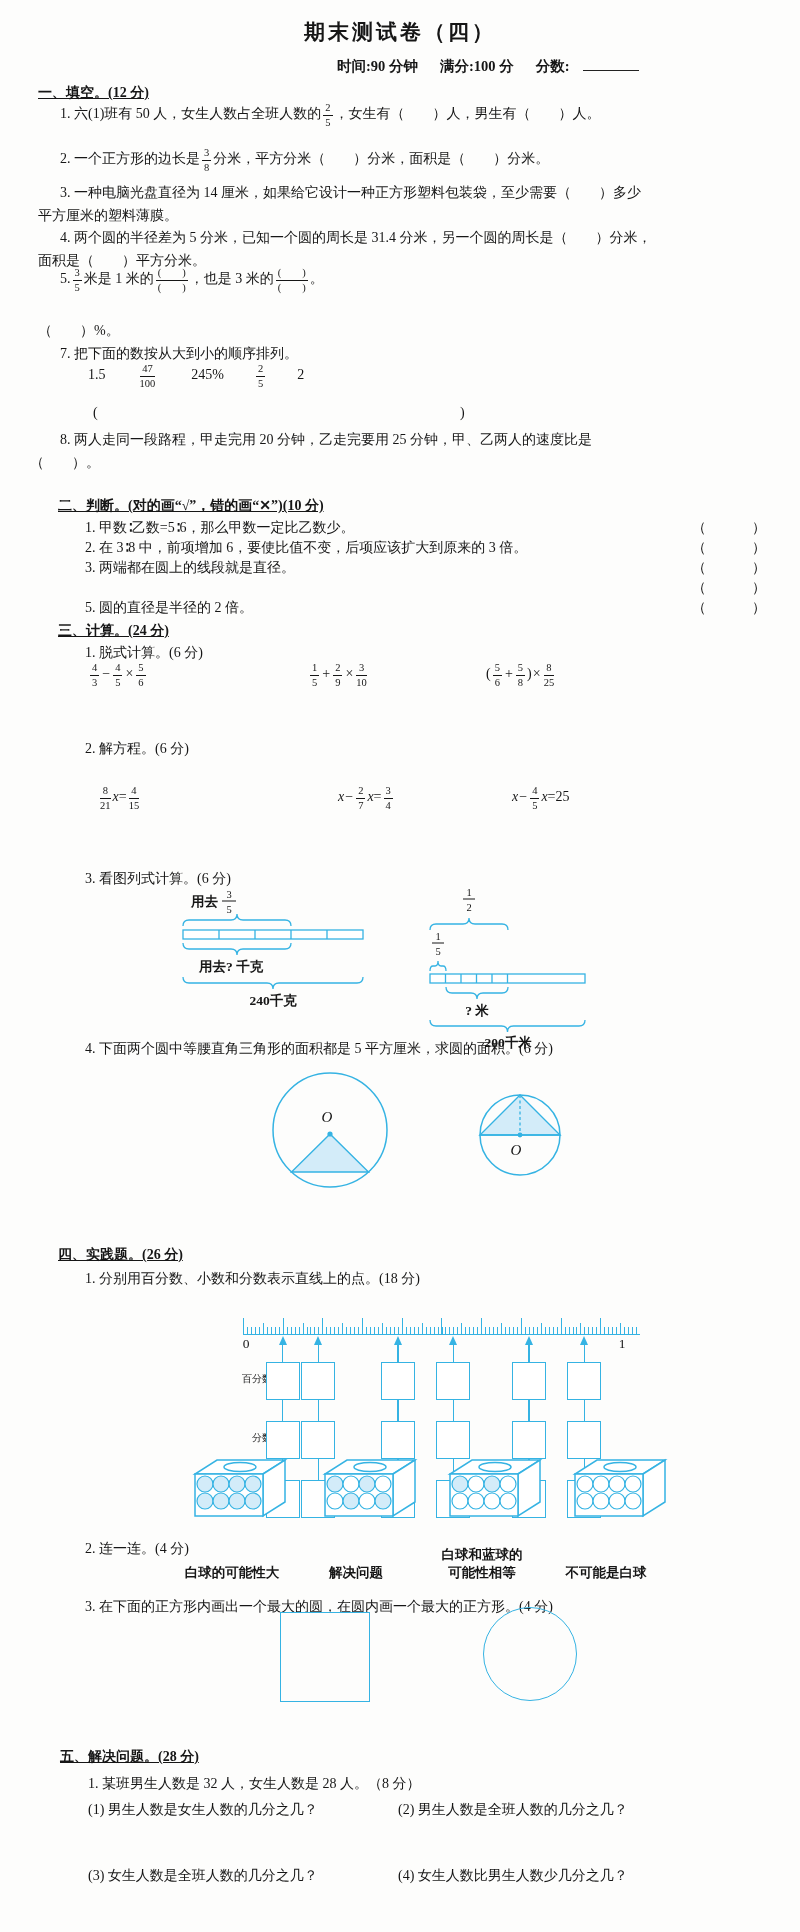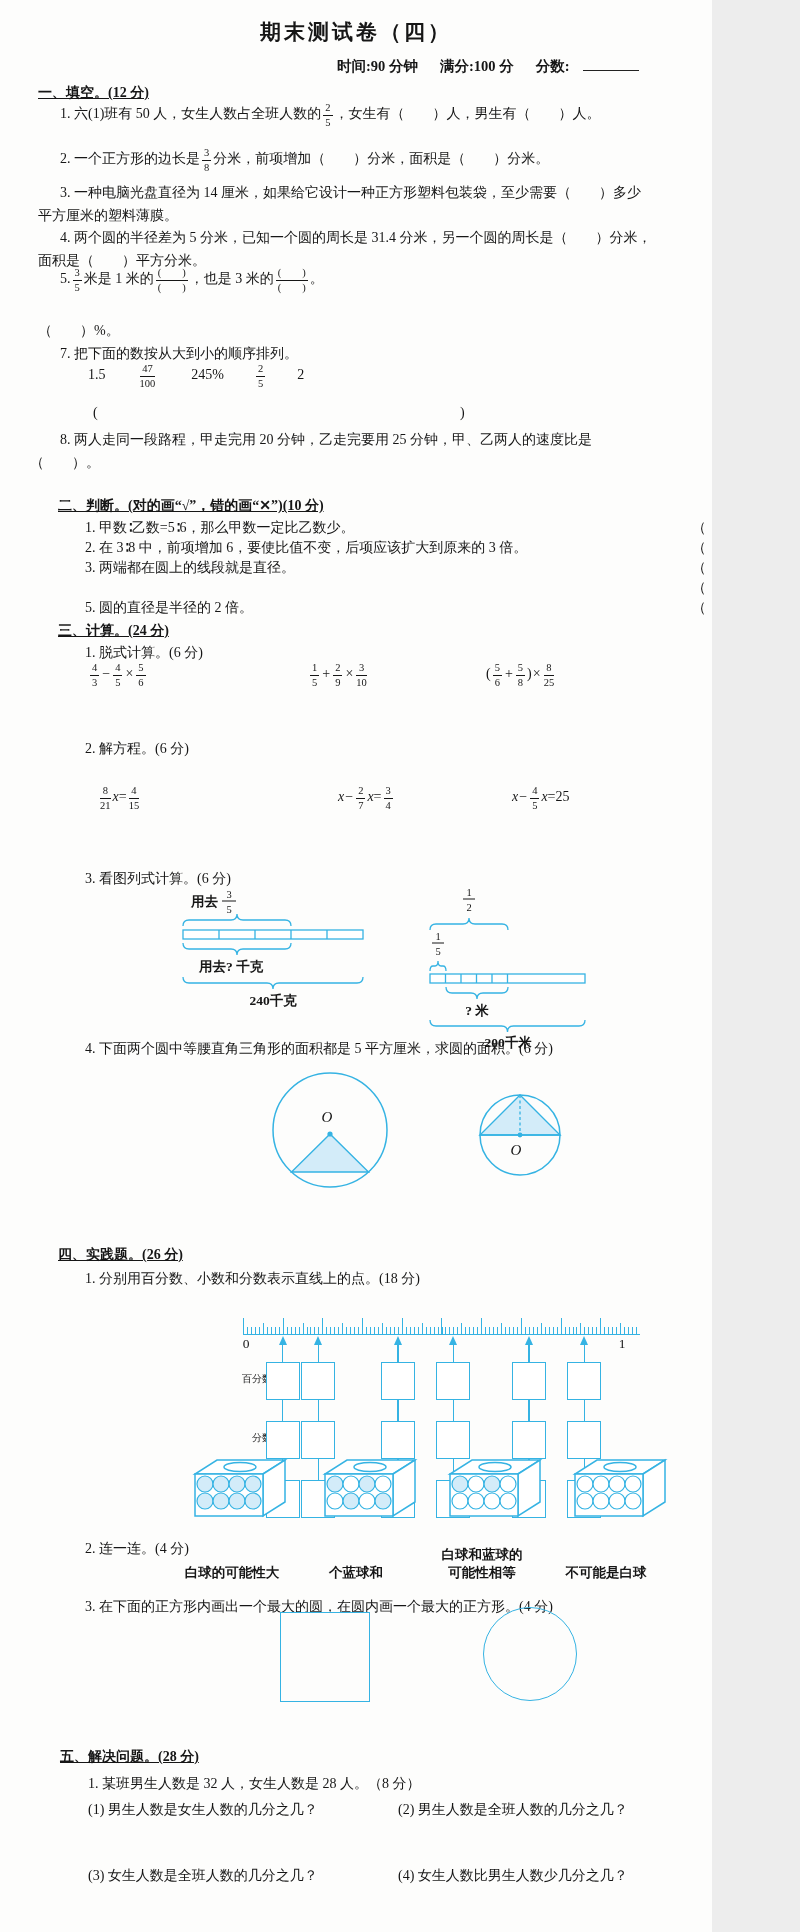--- a/index.html
+++ b/index.html
@@ -1,17 +1,17 @@
 <!DOCTYPE html>
 <html style="--accent: #35b3e3; --ball: #d3ecf9;"><head>
 <meta charset="utf-8">
 <style>
   :root { --accent:#35b3e3; --ball:#d3ecf9; }
   html,body{margin:0;padding:0;background:#ededed;}
-  #page{position:relative;width:712px;height:1932px;background:#fdfdfc;
+  #page{position:relative;width:800px;height:1932px;background:#fdfdfc;
         font-family:"Liberation Serif","DejaVu Serif",serif;color:#161616;
         font-size:14px;overflow:hidden;}
   .line{position:absolute;white-space:nowrap;line-height:1.3;}
   .hd{font-weight:600;text-decoration:underline;}
   .title{position:absolute;top:18px;left:0;right:0;text-align:center;
          font-size:21px;font-weight:700;letter-spacing:3px;}
   .meta{position:absolute;top:57px;left:337px;font-weight:700;font-size:14.5px;}
   .meta span{margin-right:22px;}
   .blankline{display:inline-block;width:56px;height:13px;border-bottom:1.6px solid #222;
              vertical-align:baseline;margin-left:2px;}
@@ -65,21 +65,21 @@
     <span>时间:90 分钟</span><span>满分:100 分</span><span style="margin-right:11px">分数:</span><span class="blankline"></span>
   </div>
 
   <div class="line hd" style="left:38px;top:84px">一、填空。(12 分)</div>
 
   <div class="line" style="left:60px;top:103px">
     <span>1. 六(1)班有 50 人，女生人数占全班人数的</span><span class="frac"><span class="fn">2</span><span class="fd">5</span></span><span>，女生有（　　）人，男生有（　　）人。</span>
   </div>
 
   <div class="line" style="left:60px;top:148px">
-    <span>2. 一个正方形的边长是</span><span class="frac"><span class="fn">3</span><span class="fd">8</span></span><span>分米，前项增加（　　）分米，面积是（　　）分米。</span>
+    <span>2. 一个正方形的边长是</span><span class="frac"><span class="fn">3</span><span class="fd">8</span></span><span>分米，平方分米（　　）分米，面积是（　　）分米。</span>
   </div>
 
   <div class="line" style="left:60px;top:184px">3. 一种电脑光盘直径为 14 厘米，如果给它设计一种正方形塑料包装袋，至少需要（　　）多少</div>
   <div class="line" style="left:38px;top:207px">平方厘米的塑料薄膜。</div>
 
   <div class="line" style="left:60px;top:229px">4. 两个圆的半径差为 5 分米，已知一个圆的周长是 31.4 分米，另一个圆的周长是（　　）分米，</div>
   <div class="line" style="left:38px;top:252px">面积是（　　）平方分米。</div>
 
   <div class="line" style="left:60px;top:268px">
     <span>5.</span><span class="frac"><span class="fn">3</span><span class="fd">5</span></span><span>米是 1 米的</span><span class="frac"><span class="fn">(　　)</span><span class="fd">(　　)</span></span><span>，也是 3 米的</span><span class="frac"><span class="fn">(　　)</span><span class="fd">(　　)</span></span><span>。</span>
@@ -304,21 +304,21 @@
         <circle class="ball" cx="457" cy="32" r="8" fill="#ffffff"></circle>
         <circle class="ball" cx="473" cy="32" r="8" fill="#ffffff"></circle>
       <circle class="ball" cx="425" cy="49" r="8" fill="#ffffff"></circle>
         <circle class="ball" cx="441" cy="49" r="8" fill="#ffffff"></circle>
         <circle class="ball" cx="457" cy="49" r="8" fill="#ffffff"></circle>
         <circle class="ball" cx="473" cy="49" r="8" fill="#ffffff"></circle>
     </g>
   </svg>
 
   <div class="matchlabel" style="left:157px;top:1564px">白球的可能性大</div>
-  <div class="matchlabel" style="left:281px;top:1564px">个蓝球和</div>
+  <div class="matchlabel" style="left:281px;top:1564px">解决问题</div>
   <div class="matchlabel" style="left:407px;top:1546px">
     <span style="display:block">白球和蓝球的</span>
     <span style="display:block">可能性相等</span>
   </div>
   <div class="matchlabel" style="left:531px;top:1564px">不可能是白球</div>
 
   <div class="line" style="left:85px;top:1598px">3. 在下面的正方形内画出一个最大的圆，在圆内画一个最大的正方形。(4 分)</div>
   <div class="sq"></div>
   <div class="ci"></div>
 

